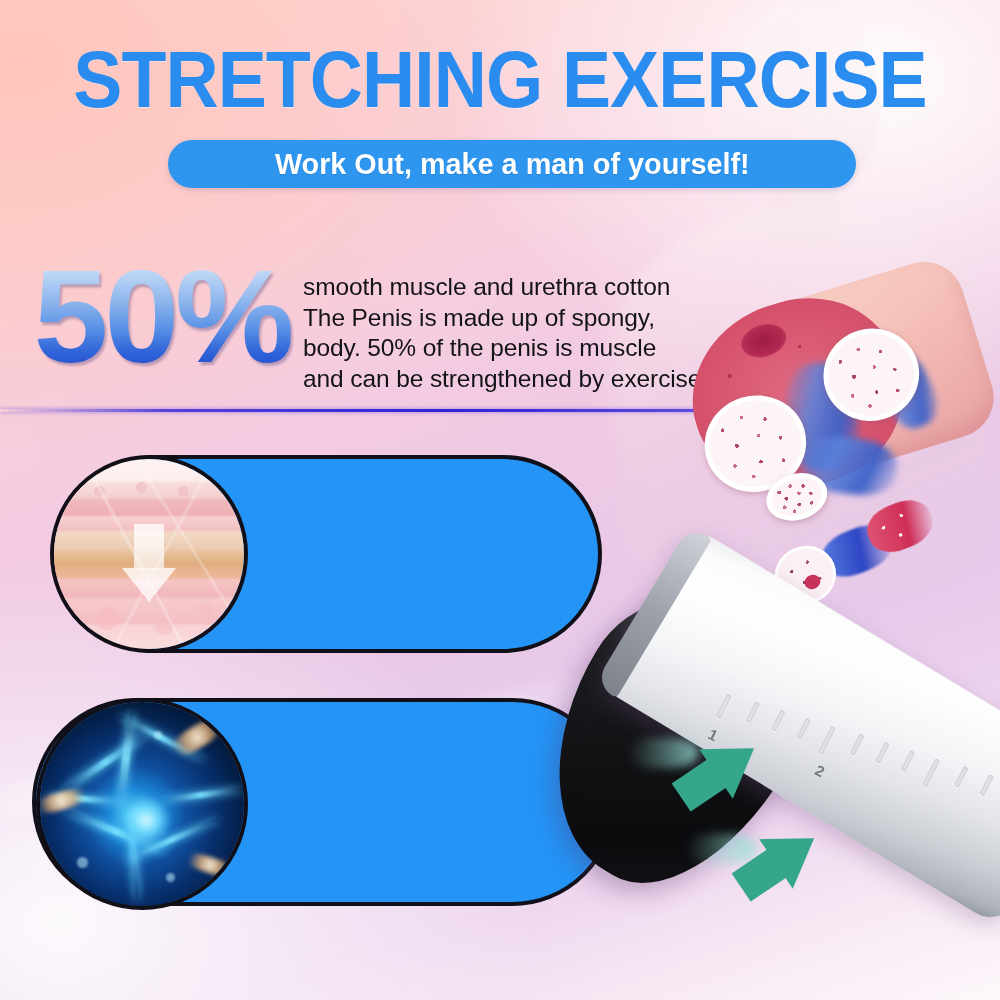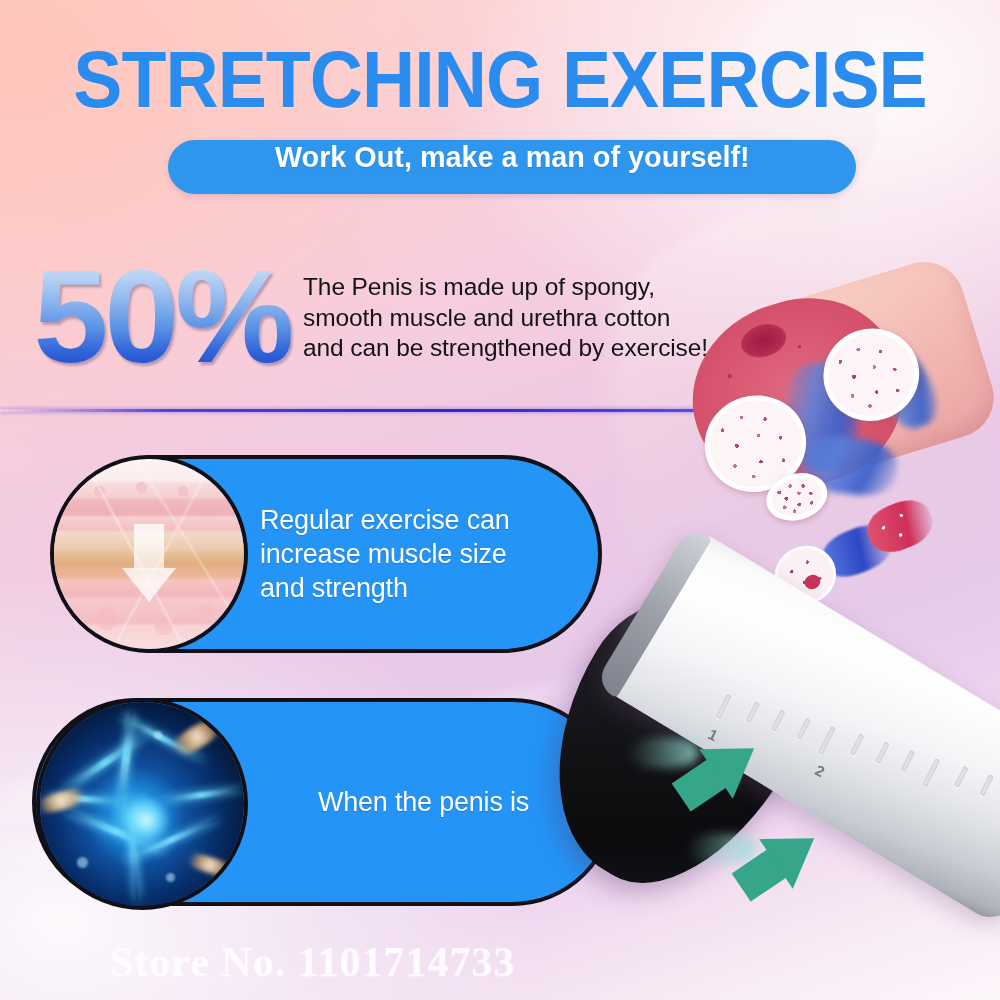--- a/index.html
+++ b/index.html
@@ -87,24 +87,24 @@
     color:#2b8cf0;
     transform:scaleX(.92);
     transform-origin:50% 50%;
     white-space:nowrap;
     text-shadow:0 1px 0 rgba(255,255,255,.35);
   }
 
   
   .subtitle-badge {
     position:absolute; left:168px; top:140px;
-    width:688px; height:54px;
+    width:688px; height:48px;
     background:#2f96ef;
     border-radius:28px;
-    display:flex; align-items:flex-start; justify-content:center;
+    display:flex; align-items:center; justify-content:center;
     box-shadow:0 2px 6px rgba(80,60,110,.18);
   }
   .subtitle-badge .txt {
     color:#ffffff;
     font-weight:bold;
     font-size:30px;
     letter-spacing:0px;
     transform:scaleX(.96);
     white-space:nowrap;
     text-shadow:0 1px 1px rgba(20,70,130,.25);
@@ -482,22 +482,23 @@
 
   <div class="title">STRETCHING EXERCISE</div>
 
   <div class="subtitle-badge">
     <span class="txt">Work Out, make a man of yourself!</span>
   </div>
 
   <div class="pct">50%</div>
 
   <div class="intro">
+    <span>smooth muscle and urethra cotton</span>
     <span>The Penis is made up of spongy,</span>
-    <span>smooth muscle and urethra cotton</span>
+    <span>body. 50% of the penis is muscle</span>
     <span>and can be strengthened by exercise!</span>
   </div>
 
   <div class="divider"></div>
 
   <div class="anatomy">
     <div class="ana-shaft"></div>
     <div class="ana-ring"></div>
     <div class="ana-darkspot"></div>
     <div class="ana-blue b1"></div>
@@ -517,25 +518,20 @@
   </div>
 
   <div class="pill" id="pill-1">
     <div class="thumb">
       <div class="skin">
         <div class="skin-arrow">
           <div class="shaft"></div>
           <div class="head"></div>
         </div>
       </div>
-    </div>
-    <div class="pill-text">
-      <span>Regular exercise can</span>
-      <span>increase muscle size</span>
-      <span>and strength</span>
     </div>
   </div>
 
   <div class="pill" id="pill-2">
     <div class="thumb">
       <div class="neuron">
         <div class="fil f1"></div>
         <div class="fil f2"></div>
         <div class="fil f3"></div>
         <div class="fil f4"></div>
@@ -546,21 +542,20 @@
         <div class="core"></div>
         <div class="flare fl1"></div>
         <div class="flare fl2"></div>
         <div class="flare fl3"></div>
         <div class="spec" style="left:18%;top:76%;width:11px;height:11px;"></div>
         <div class="spec" style="left:62%;top:84%;width:9px;height:9px;"></div>
         <div class="spec" style="left:56%;top:14%;width:8px;height:8px;"></div>
       </div>
     </div>
     <div class="pill-text">
-      <span>When the penis is</span>
     </div>
   </div>
 
   <div class="device">
     <div class="sleeve"></div>
 
     <div class="tube">
       <div class="tick" style="left:118px; top:126px; width:5px; height:26px; transform:rotate(-4deg);"></div>
       <div class="tick" style="left:146px; top:118px; width:5px; height:22px; transform:rotate(-4deg);"></div>
       <div class="tick" style="left:172px; top:112px; width:5px; height:22px; transform:rotate(-4deg);"></div>
@@ -588,15 +583,14 @@
 
     <div class="arrow" style="left:148px; top:300px;">
       <div class="a-glow" style="left:-60px; top:14px;"></div>
       <div style="transform:rotate(56deg); transform-origin:30px 44px;">
         <div class="a-head" style="left:0px; top:-2px;"></div>
         <div class="a-tail" style="left:13px; top:42px;"></div>
       </div>
     </div>
   </div>
 
-  <div class="watermark">Store No. 1101714733</div>
 
 </div>
 
 </body></html>

